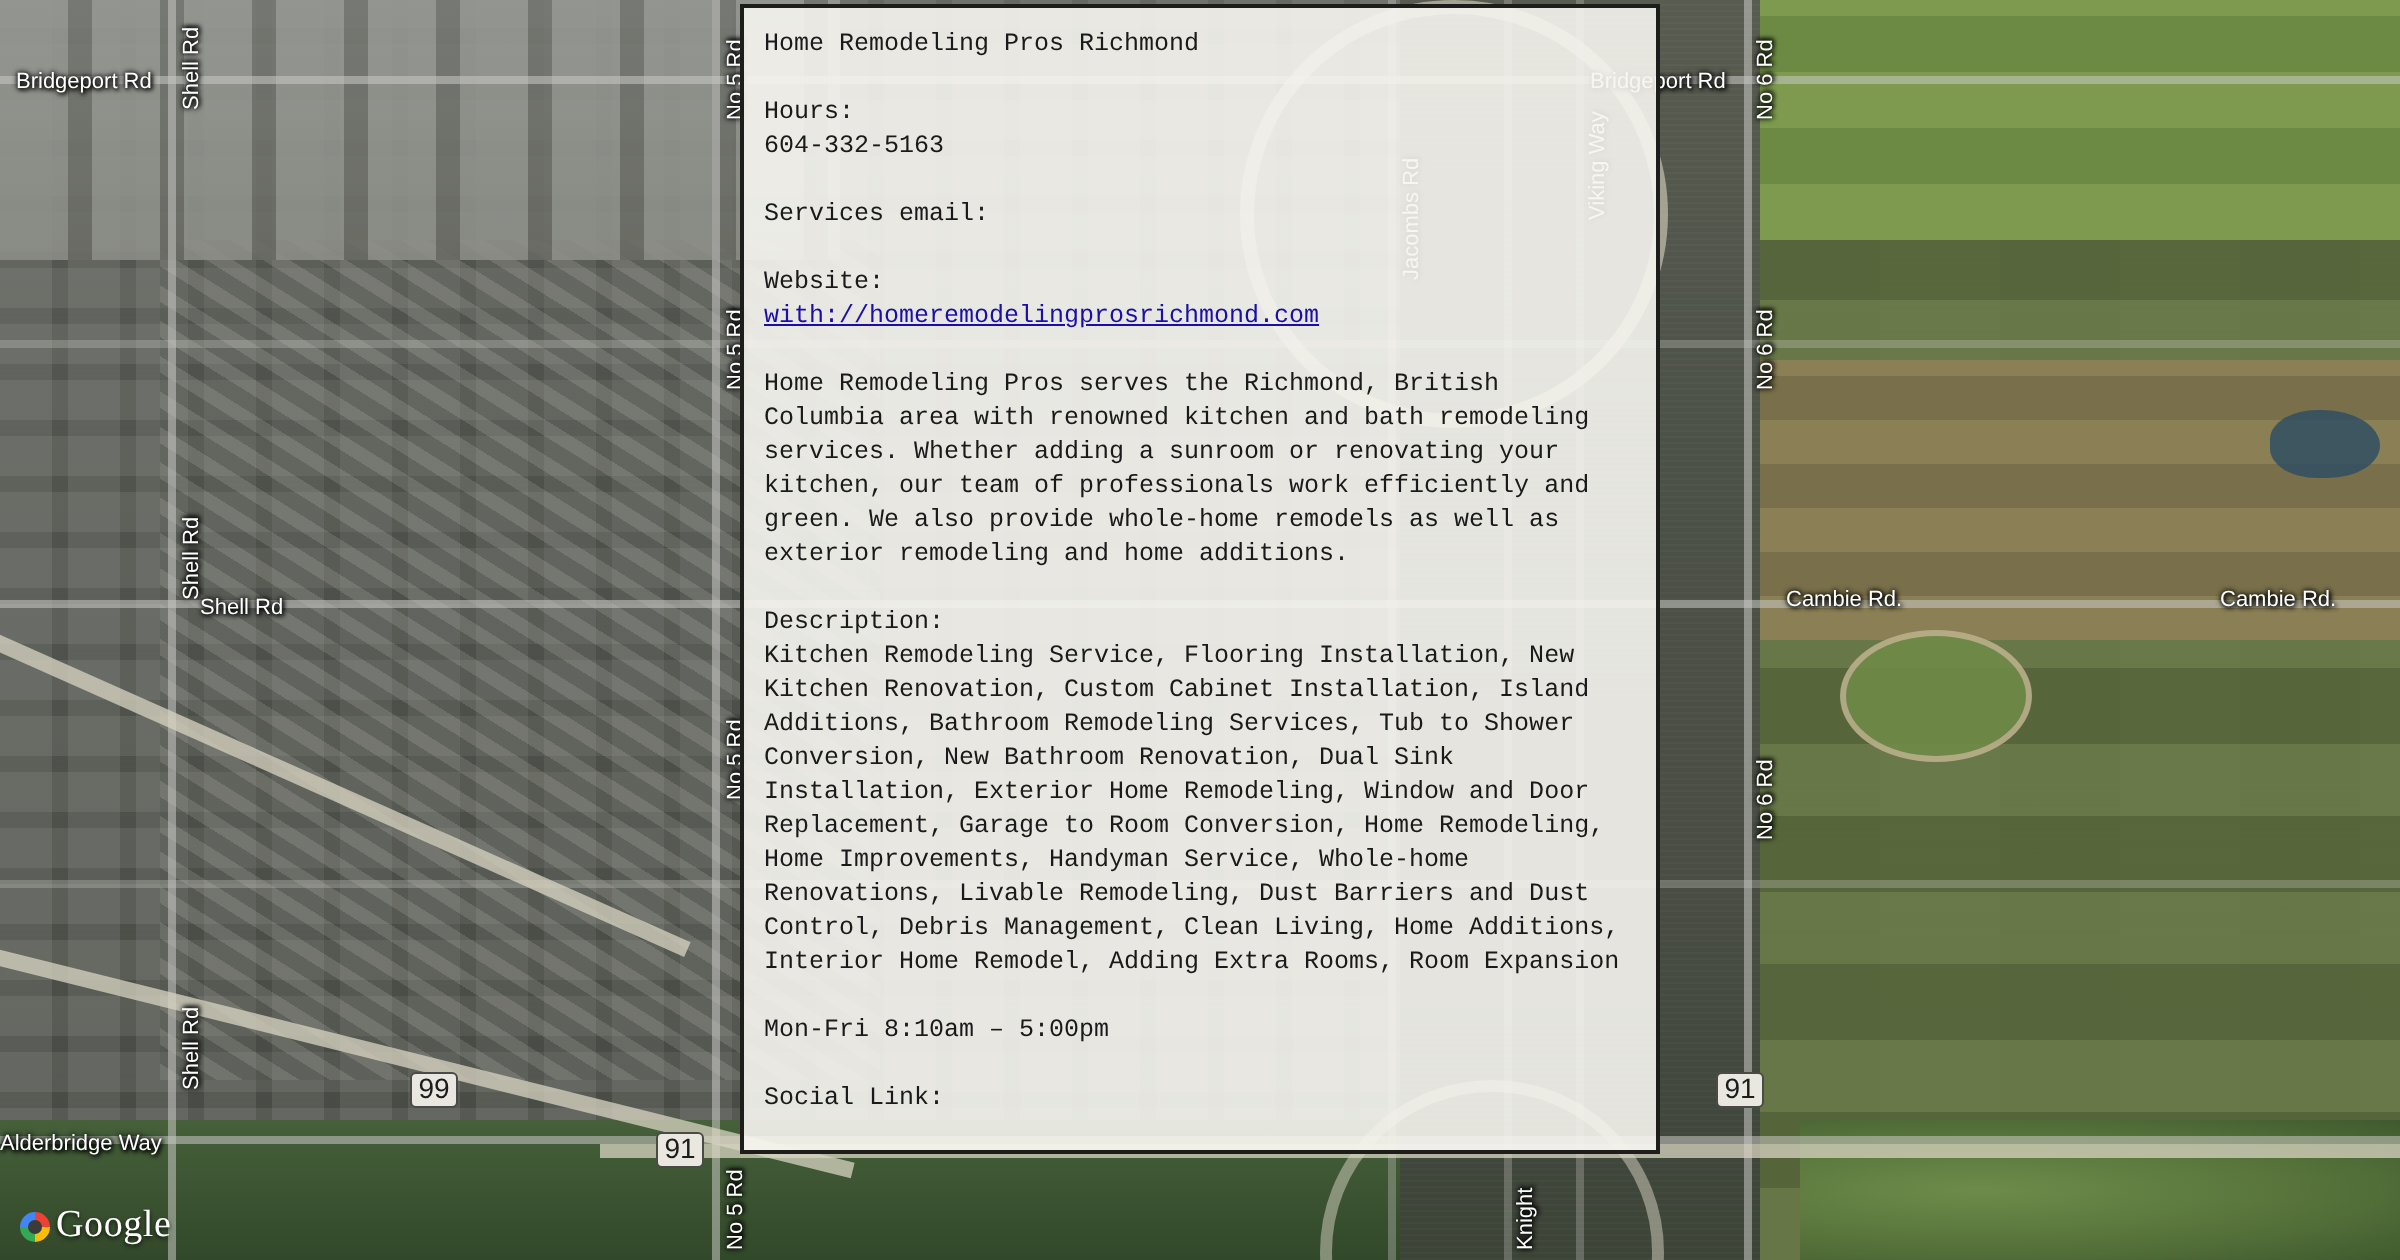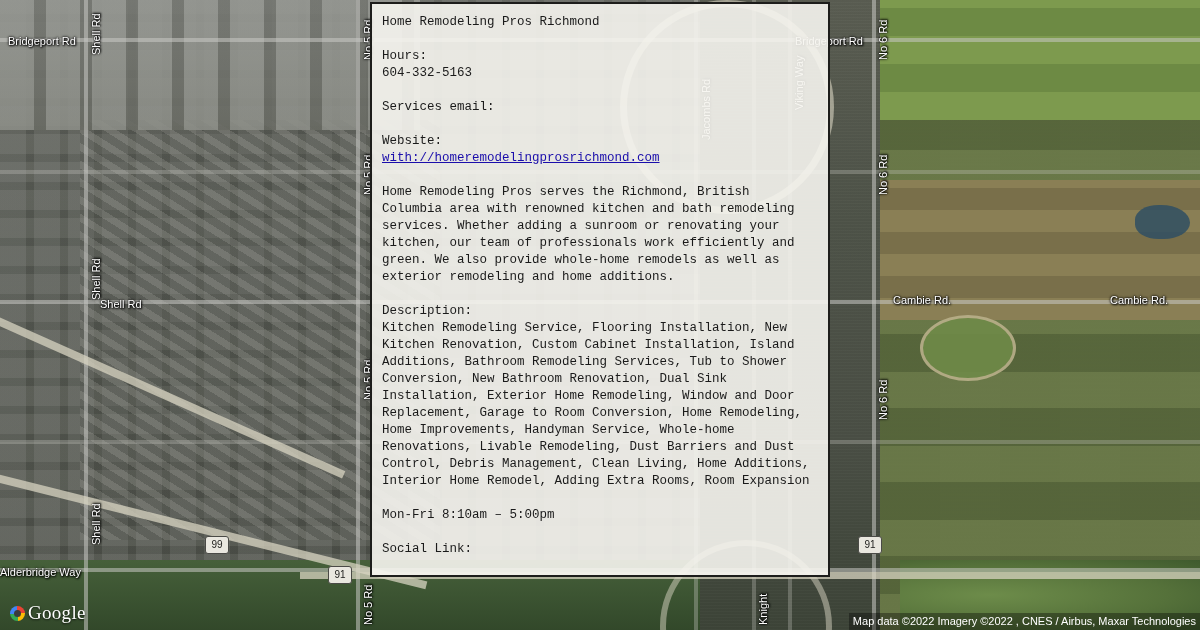--- a/index.html
+++ b/index.html
@@ -170,21 +170,21 @@
 
   
   .shield {
     position: absolute;
     width: 22px;
     height: 16px;
     background: #e9e7df;
     border: 1px solid #4a4a46;
     border-radius: 3px;
     color: #1c1c1a;
-    font-size: 10px;
+    font-size: 14px;
     line-height: 15px;
     text-align: center;
     font-family: "Liberation Sans", sans-serif;
   }
 
   
   #info-panel {
     position: absolute;
     left: 370px;
     top: 2px;
@@ -337,15 +337,14 @@
     <div class="blank-line"></div>
     <p>Social Link:</p>
 
   </div>
 
   <div id="google-logo">
     <span class="g-mark"></span>
     <span>Google</span>
   </div>
 
-  <div id="attribution">Map data ©2022 Imagery ©2022 , CNES / Airbus, Maxar Technologies</div>
 
 </div>
 
 </body></html>

